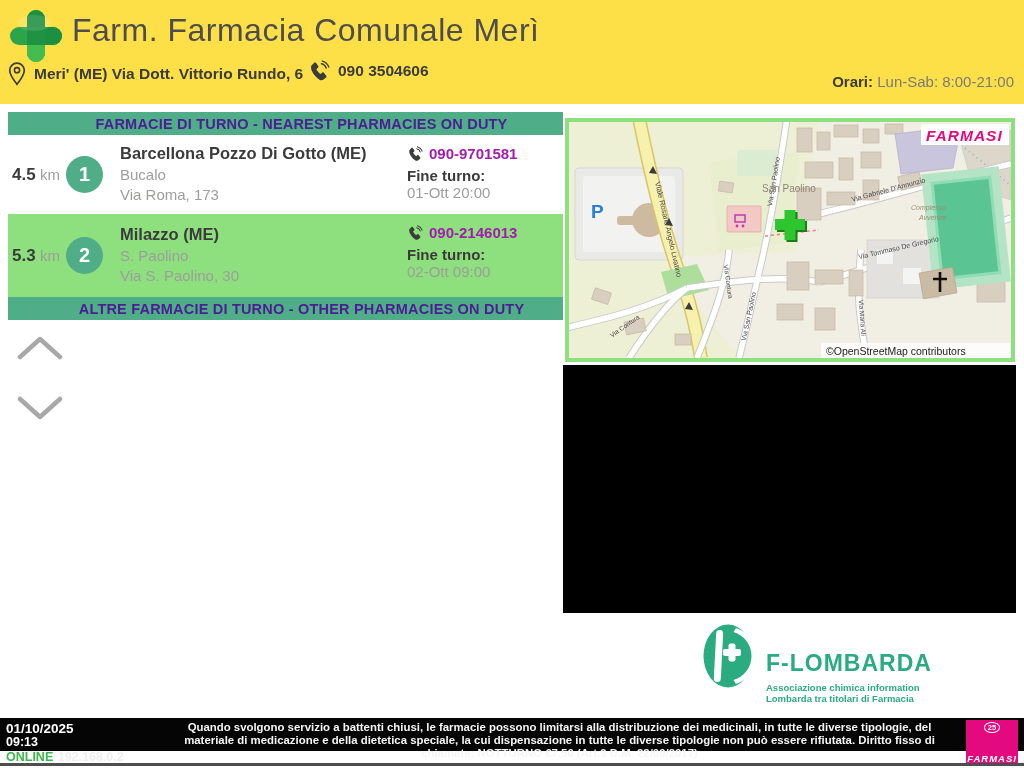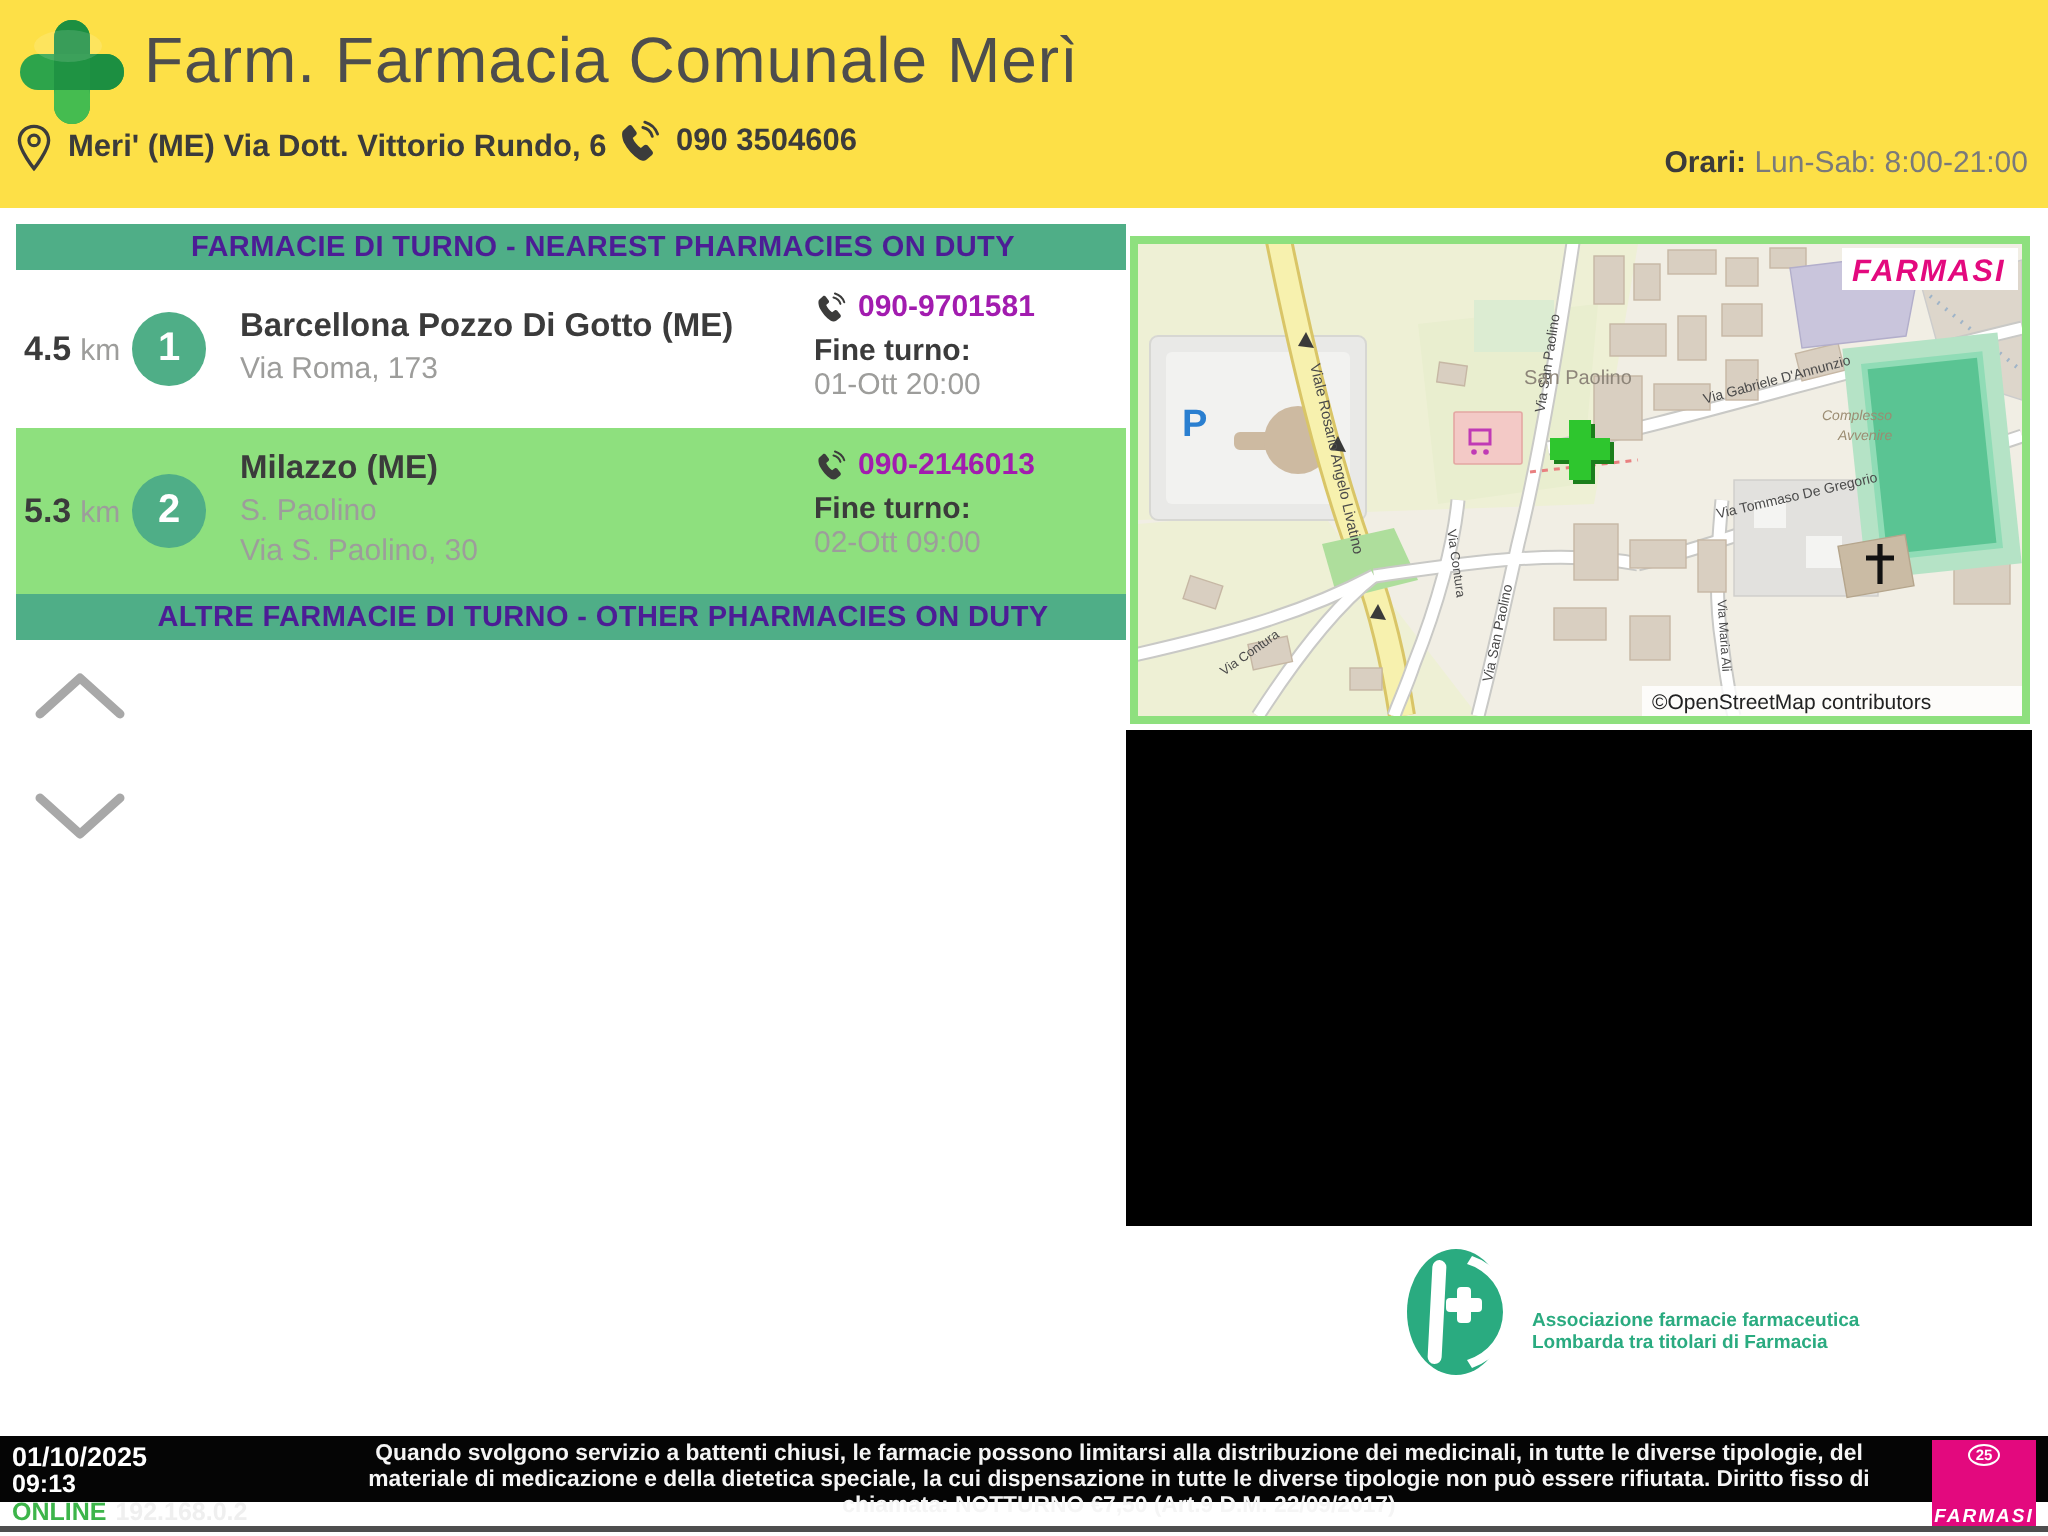--- a/index.html
+++ b/index.html
@@ -103,20 +103,21 @@
   <div class="band">FARMACIE DI TURNO - NEAREST PHARMACIES ON DUTY</div>
 
   <div class="row">
     <div class="dist">
       <span class="num">4.5</span>
       <span class="unit">km</span>
     </div>
     <div class="circle">1</div>
     <div>
       <div class="city">Barcellona Pozzo Di Gotto (ME)</div>
+      <div class="sub">Bucalo</div>
       <div class="sub">Via Roma, 173</div>
     </div>
     <div class="rcol">
       <div class="phone-line">
         <svg width="16" height="16" viewBox="0 0 20 20">
           <path d="M3.2 4.9 5.6 2.6c.5-.46 1.3-.4 1.7.14l1.9 2.6c.37.5.3 1.2-.17 1.6L7.6 8.2c.74 1.8 2.1 3.4 3.7 4.5l1.5-1.2c.5-.4 1.2-.33 1.64.14l2.1 2.6c.4.5.34 1.25-.15 1.66l-2.3 1.9c-1 .84-2.5.95-3.6.2C7.6 16 5.2 13.3 3.6 10.2 3 8.9 2.3 6 3.2 4.9z" fill="#3c3c3b"></path>
           <path d="M12.2 3.4a5.6 5.6 0 0 1 4.3 4" stroke="#3c3c3b" stroke-width="1.3" fill="none" stroke-linecap="round"></path>
           <path d="M13.1 1a8.8 8.8 0 0 1 5.8 5.4" stroke="#3c3c3b" stroke-width="1.3" fill="none" stroke-linecap="round"></path>
         </svg>
         <span class="phone-num">090-9701581</span>
@@ -295,22 +296,23 @@
 
 <div class="assoc-logo">
   <svg width="50" height="64" viewBox="0 0 50 64">
     <ellipse cx="25" cy="32" rx="24.5" ry="31.5" fill="#2aab80"></ellipse>
     <path d="M33 4a29.5 29.5 0 0 1 0 56l-2.5-4a25 25 0 0 0 0-48z" fill="#ffffff"></path>
     <rect x="12" y="6" width="7" height="52" rx="3.5" fill="#ffffff" transform="rotate(3 15 32)"></rect>
     <rect x="20" y="25" width="18" height="7" rx="2" fill="#ffffff"></rect>
     <rect x="25.5" y="19.5" width="7" height="18" rx="2" fill="#ffffff"></rect>
   </svg>
   <div class="assoc-text">
+    <div class="assoc-name">F-LOMBARDA</div>
     <div class="assoc-sub">
-      <div>Associazione farmacie farmaceutica</div>
+      <div>Associazione chimica information</div>
       <div>Lombarda tra titolari di Farmacia</div>
     </div>
   </div>
 </div>
 
 <div class="status-bar">
   <div class="sb-left">
     <div class="sb-date">01/10/2025</div>
     <div class="sb-time">09:13</div>
     <div>

